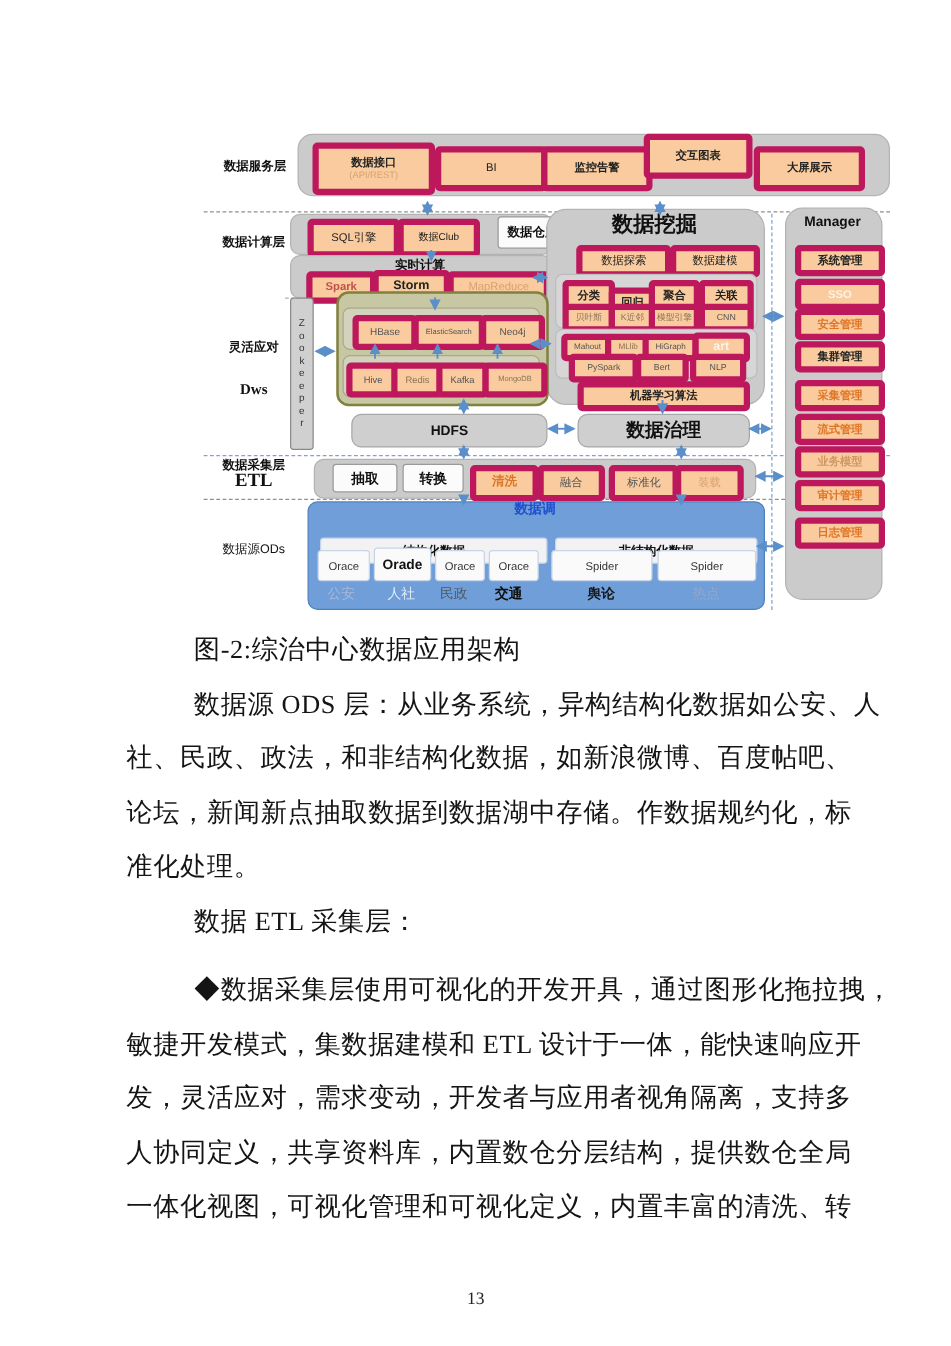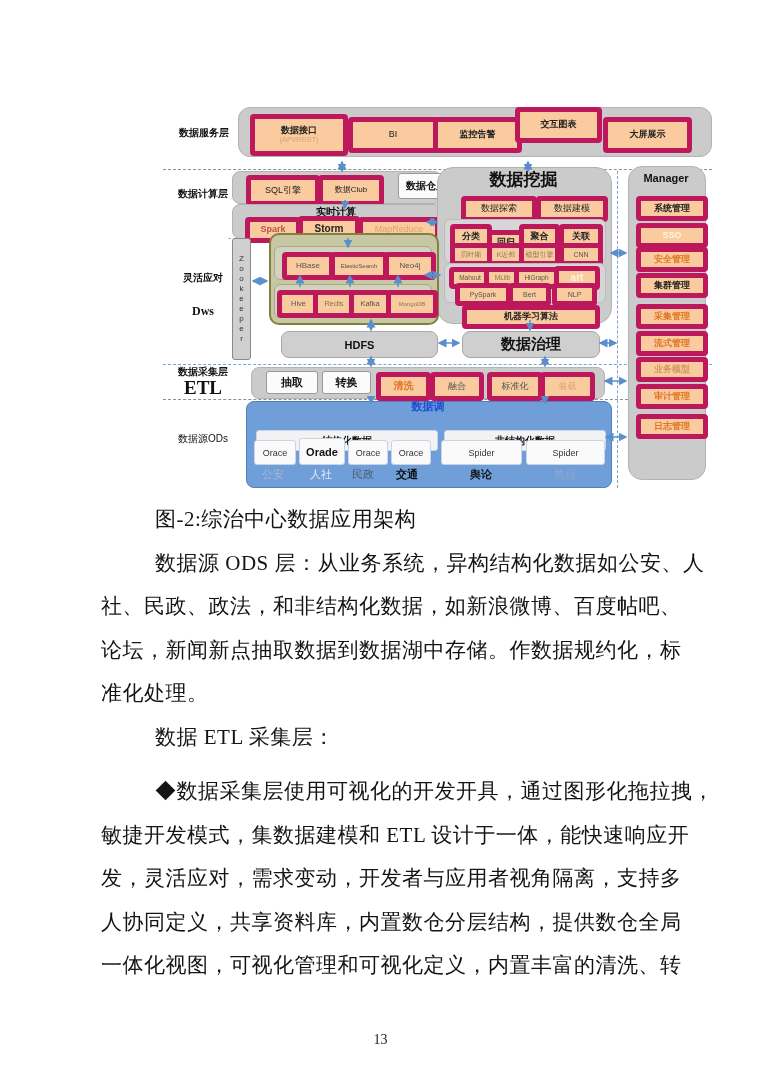--- a/index.html
+++ b/index.html
@@ -48,21 +48,21 @@
 </head>
 <body>
 
 <div class="abs" style="left:0;top:0;width:761px;height:495px;">
 
   <div class="layer-label" style="left:172px;top:126px;width:64px;">数据服务层</div>
   <div class="layer-label" style="left:170px;top:187px;width:66px;">数据计算层</div>
   <div class="layer-label" style="left:170px;top:271px;width:66px;">灵活应对</div>
   <div class="layer-label" style="left:170px;top:284px;width:66px;font-family:'Liberation Serif',serif;font-size:12px;margin-top:20px;">Dws</div>
   <div class="layer-label" style="left:168px;top:365px;width:70px;">数据采集层</div>
-  <div class="layer-label" style="left:168px;top:377px;width:70px;font-family:'Liberation Serif',serif;font-size:19px;">ETL</div>
+  <div class="layer-label" style="left:168px;top:377px;width:70px;font-family:'Liberation Serif',serif;font-size:15px;">ETL</div>
   <div class="layer-label" style="left:170px;top:432px;width:66px;font-weight:normal;font-size:10px;">数据源ODs</div>
 
   <div class="gcont" style="left:238px;top:107px;width:472px;height:48px;"></div>
   <div class="obox" style="left:250px;top:114px;width:88px;height:32px;flex-direction:column;">
     <span style="font-weight:bold;">数据接口</span>
     <span class="faint" style="font-size:7.5px;">(API/REST)</span>
   </div>
   <div class="obox" style="left:348px;top:117px;width:80px;height:26px;">BI</div>
   <div class="obox" style="left:433px;top:117px;width:79px;height:26px;font-weight:bold;">监控告警</div>
   <div class="obox" style="left:515px;top:107px;width:77px;height:26px;font-weight:bold;">交互图表</div>

